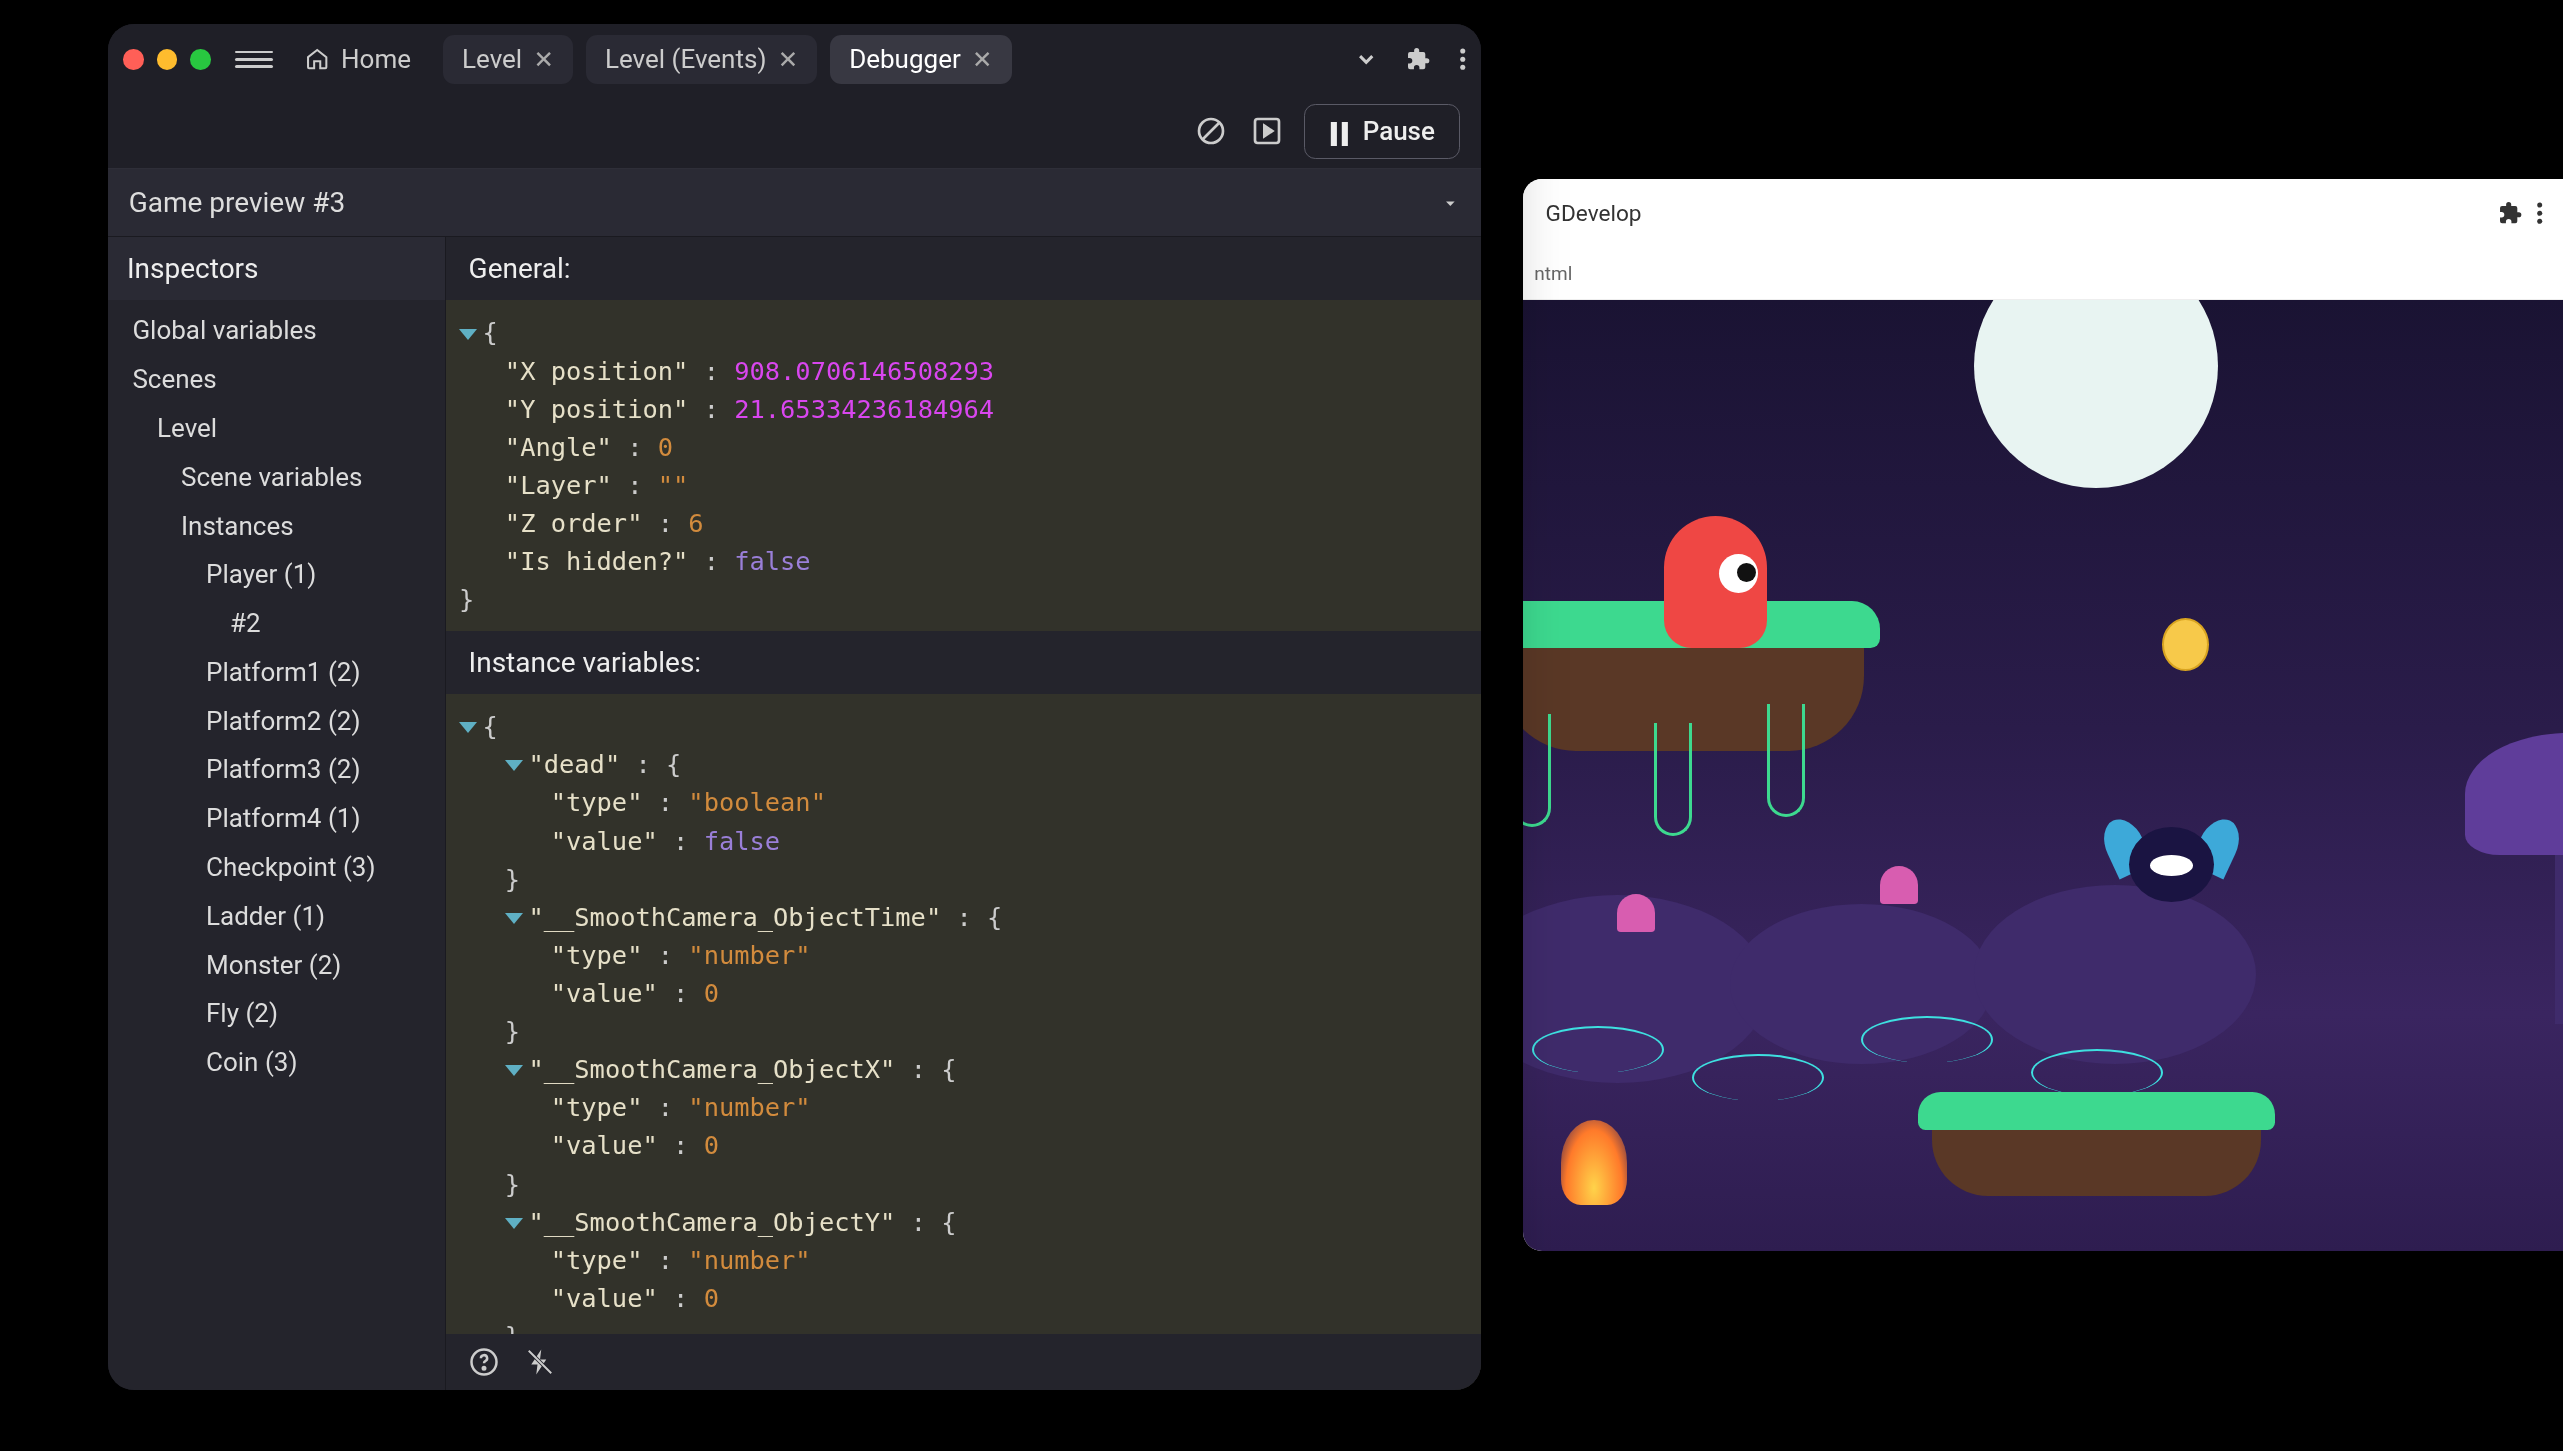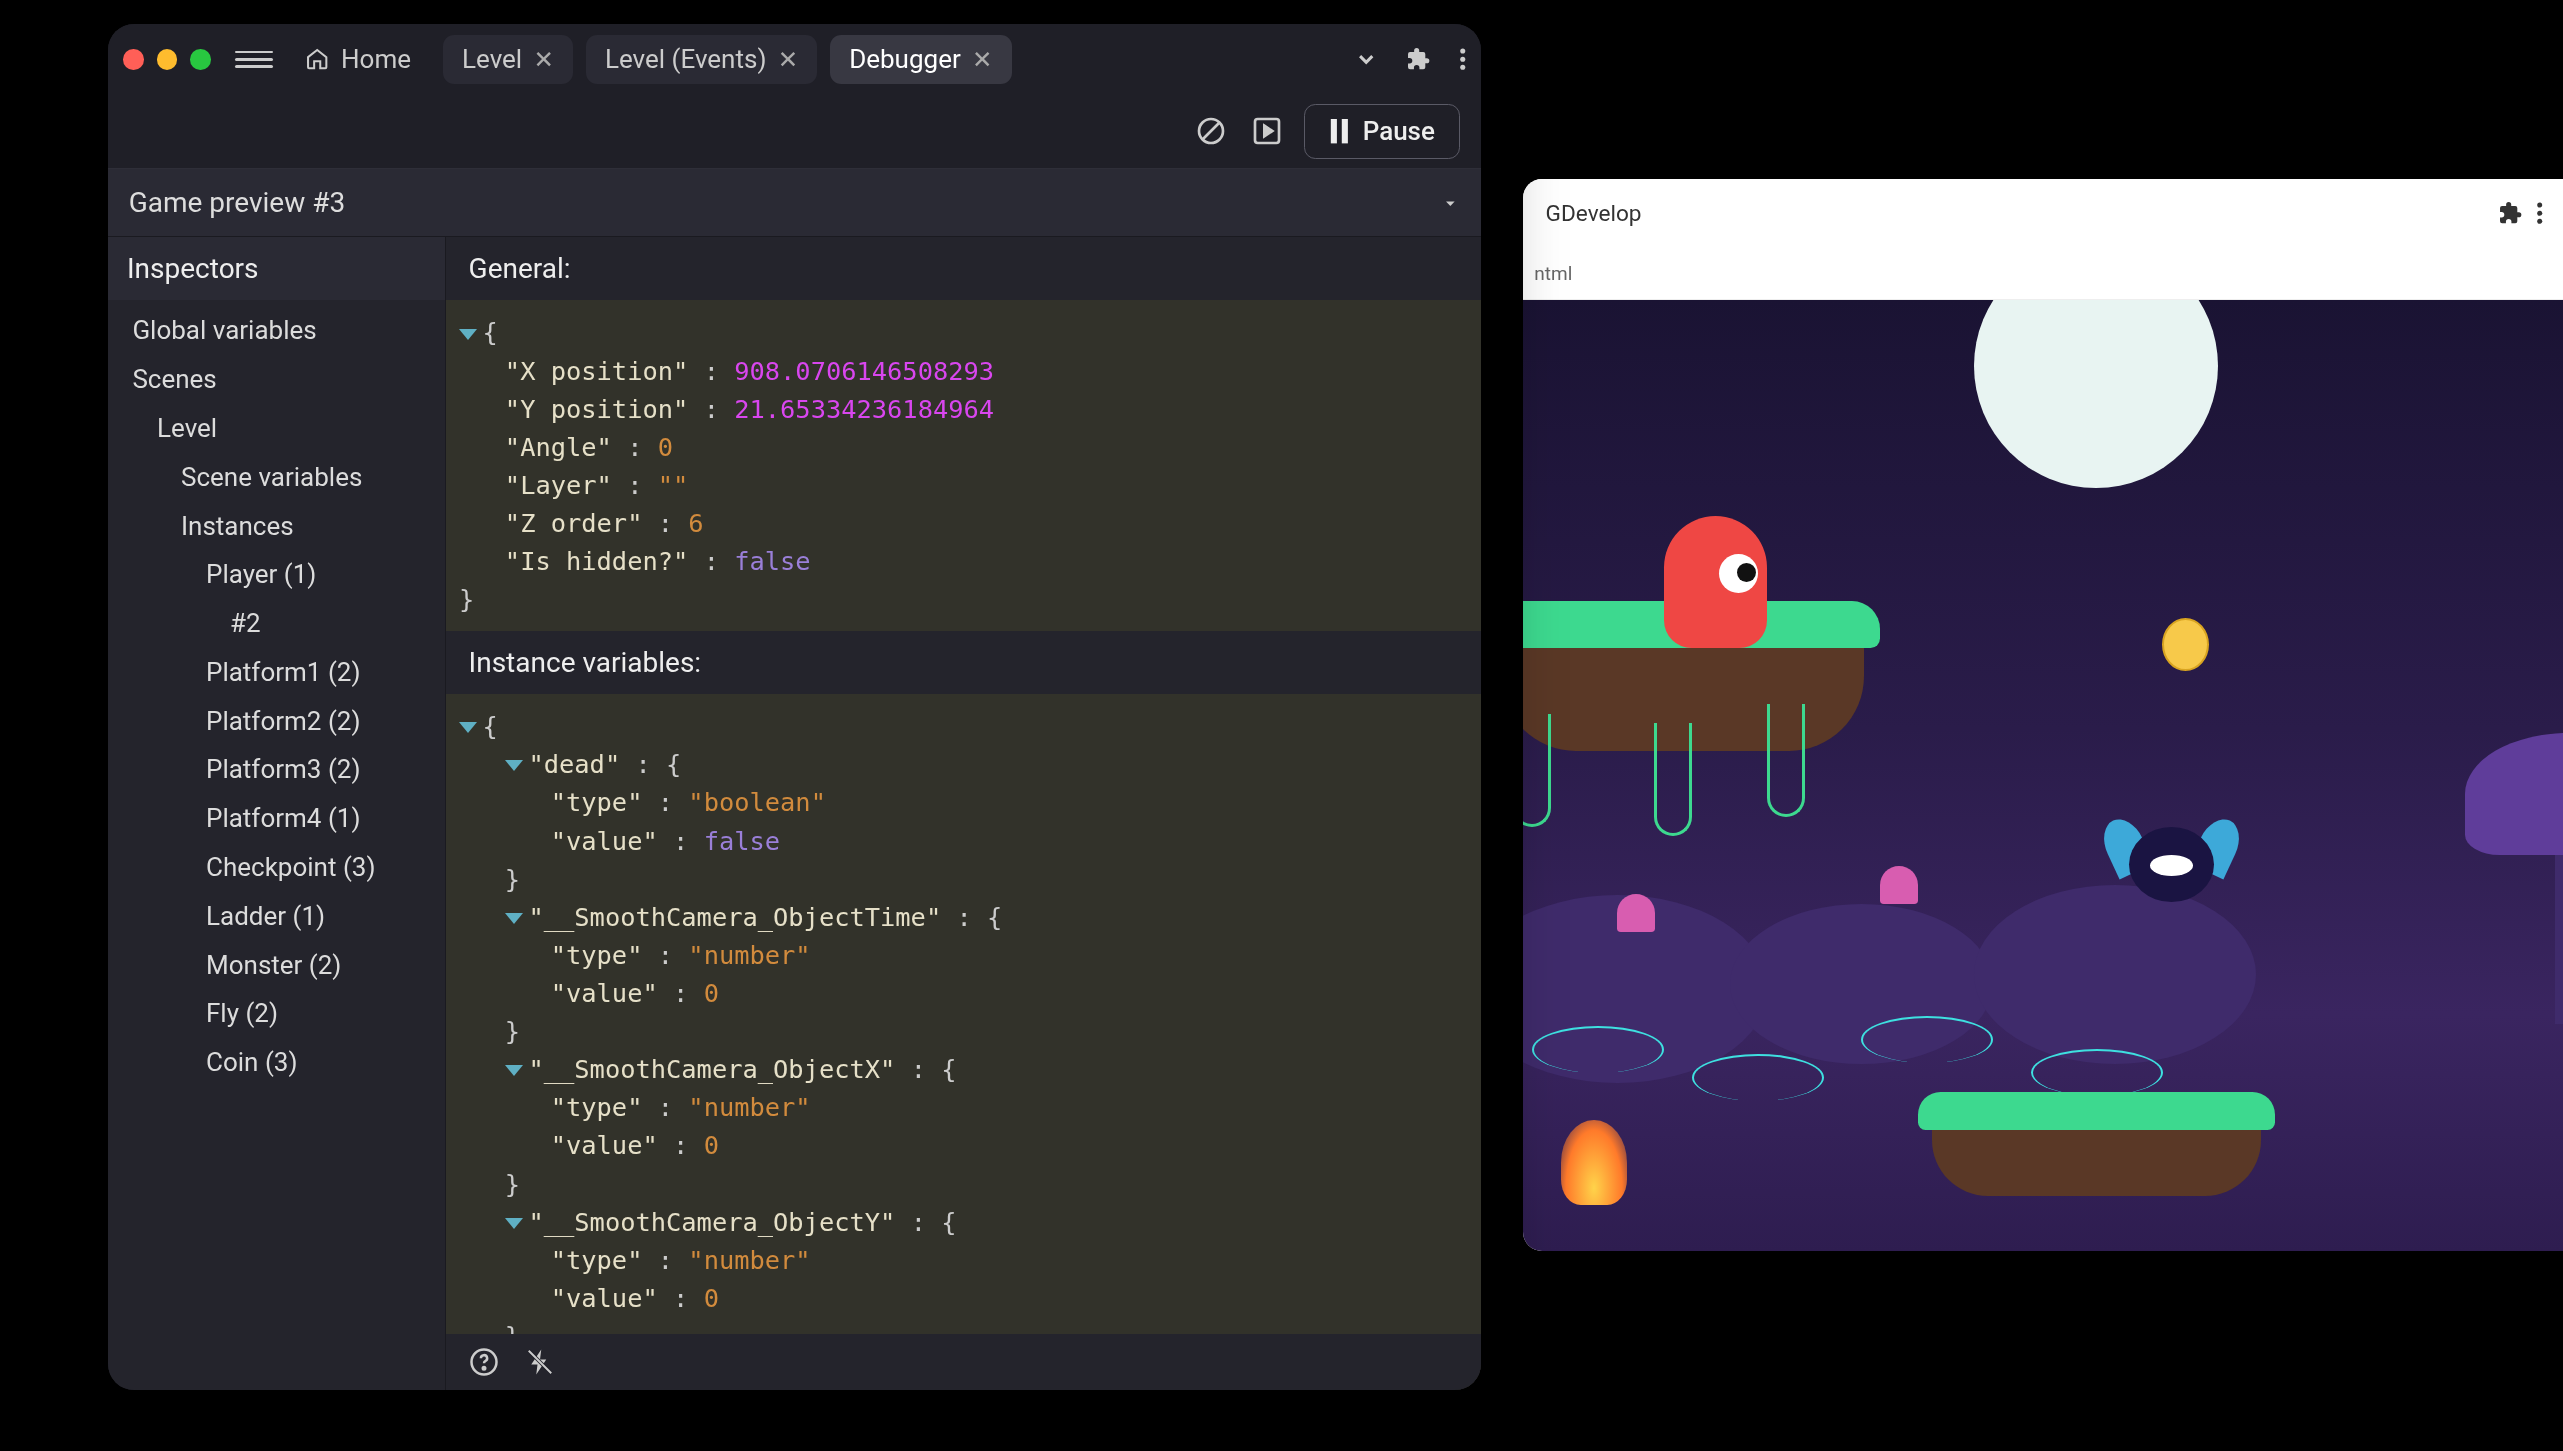--- a/index.html
+++ b/index.html
@@ -145,21 +145,21 @@
   .tab .close { color:#aaa; font-size:24.4px; }
   .titlebar-right { margin-left:auto; display:flex; gap:28px; color:#ccc; }
   .titlebar-right .icn { cursor:pointer; }
 
   .toolbar2 {
     height: 75px; display:flex; align-items:center; justify-content:flex-end;
     padding: 0 20.7px; gap:17px; background:#1f1f27; border-bottom:0.9px solid #2e2e38;
   }
   .tb-btn { width:39px; height:39px; display:flex;align-items:center;justify-content:center; color:#ccc; cursor:pointer;}
   .pause-btn {
-    display:flex; align-items:center; gap:13px;
+    display:flex; align-items:flex-end; gap:13px;
     border:1.9px solid #5a5a66; border-radius:11.3px;
     padding: 11.3px 24.4px; color:#eee; font-size:26px; font-weight:500;
     cursor:pointer;
   }
 
   .preview-bar {
     height: 68px; display:flex; align-items:center; padding:0 20.7px;
     background:#2a2a34; color:#ddd; font-size:28px;
     justify-content:space-between; border-bottom:0.9px solid #1a1a20;
   }

